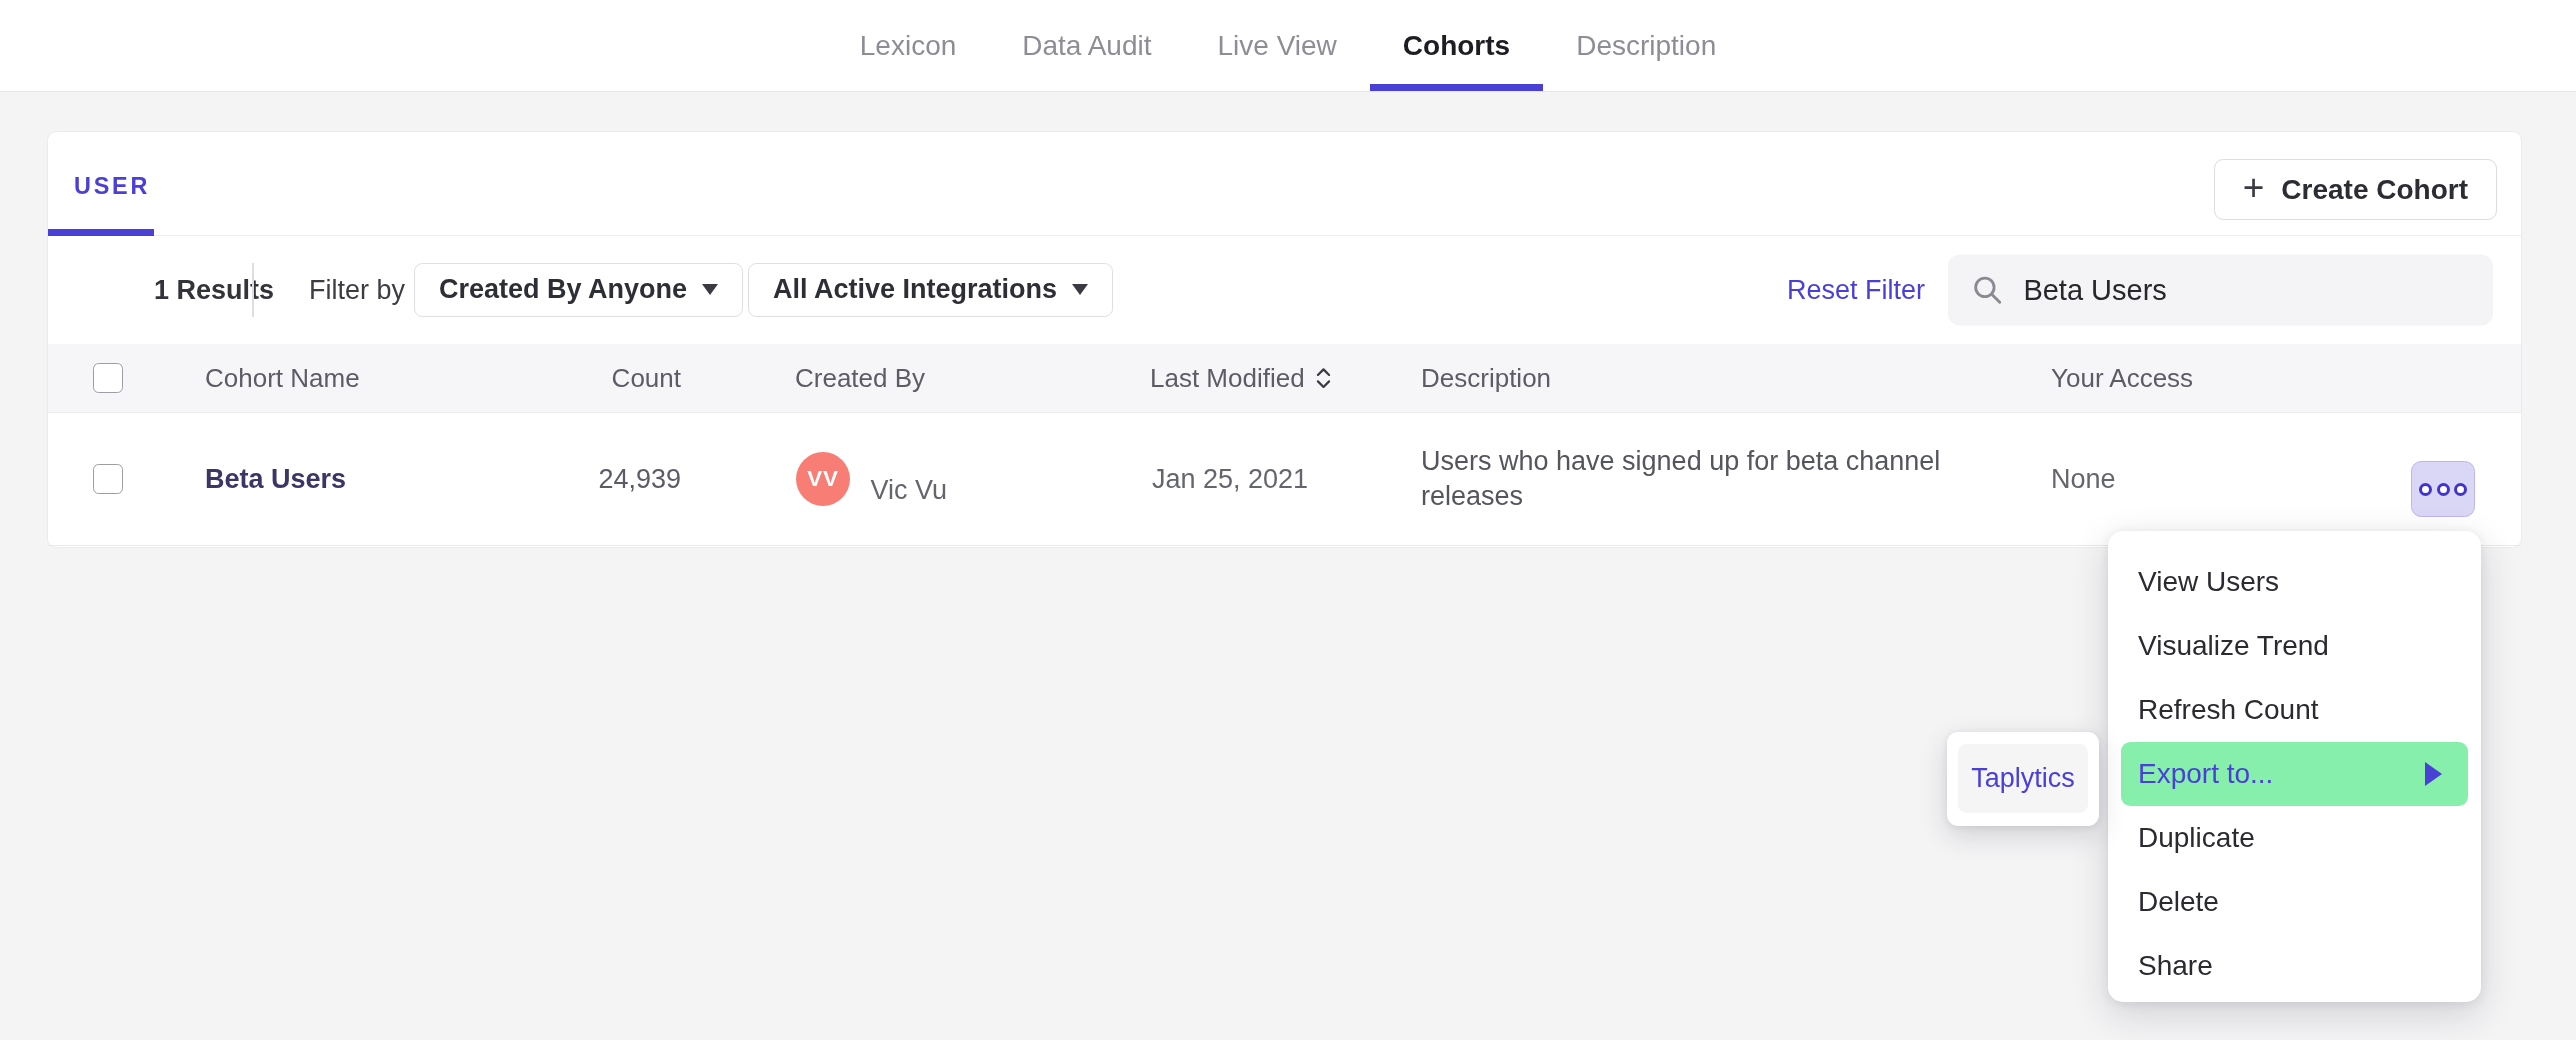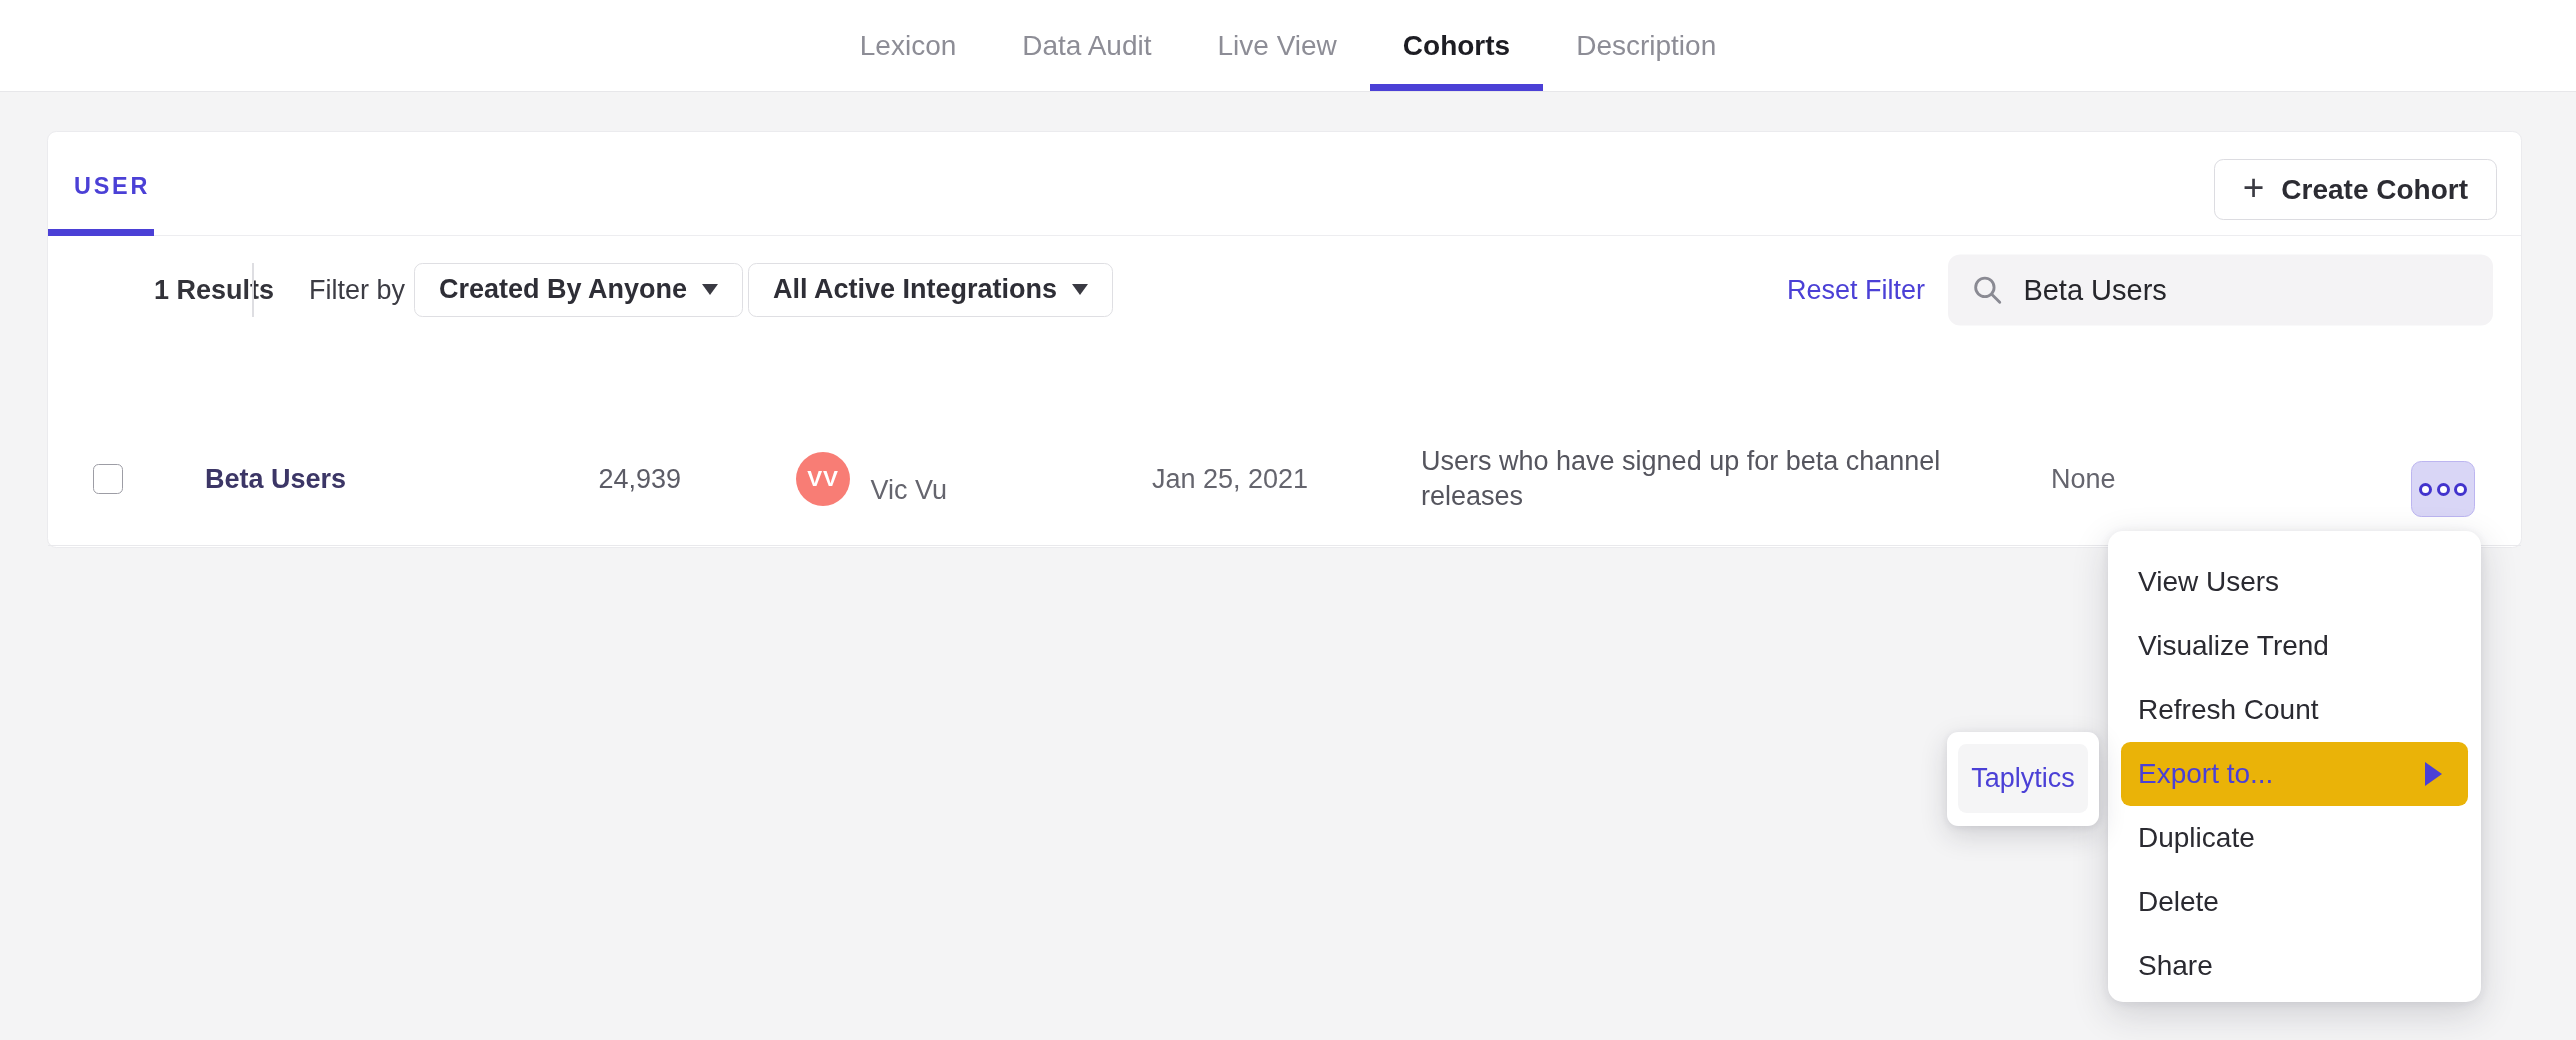--- a/index.html
+++ b/index.html
@@ -62,21 +62,21 @@
   .raccess{left:2003px;font-size:27px;color:#65656e;}
   .dots-btn{position:absolute;left:2363px;top:49px;width:64px;height:56px;background:#d9d6f6;border:1.9px solid #bcb5f0;
             border-radius:10.3px;display:flex;align-items:center;justify-content:center;gap:4.7px;cursor:pointer;box-sizing:border-box;}
   .dots-btn .dot{width:13px;height:13px;border:3.7px solid #4233cd;border-radius:50%;background:#fff;box-sizing:border-box;}
 
   
   .menu{position:absolute;left:2108px;top:531px;width:373px;height:471px;background:#fff;border-radius:15px;
         box-shadow:0 11.2px 37px rgba(30,30,50,0.16),0 1.9px 9.3px rgba(30,30,50,0.08);padding-top:19px;box-sizing:border-box;z-index:5;}
   .menu .item{position:relative;height:64px;margin:0 13px;display:flex;align-items:center;padding:0 17px;
               font-size:28px;color:#2a2a31;border-radius:9.3px;cursor:pointer;white-space:nowrap;}
-  .menu .item.hl{background:#eab308;color:#4b40d6;}
+  .menu .item.hl{background:#86efac;color:#4b40d6;}
   .subarrow{position:absolute;right:26px;width:0;height:0;border-top:12px solid transparent;
             border-bottom:12px solid transparent;border-left:17px solid #4b40d6;}
 
   
   .submenu{position:absolute;left:1947px;top:732px;width:152px;height:94px;background:#fff;border-radius:11.2px;
            box-shadow:0 9.3px 28px rgba(30,30,50,0.16),0 1.9px 7.5px rgba(30,30,50,0.08);z-index:6;box-sizing:border-box;padding:12px 11.2px;}
   .submenu .sitem{width:100%;height:69px;background:#f5f5f6;border-radius:8.4px;display:flex;align-items:center;
                   justify-content:center;font-size:27px;color:#4b40d6;cursor:pointer;box-sizing:border-box;}
 </style>
 </head>
@@ -118,20 +118,39 @@
       <a class="v reset">Reset Filter</a>
       <div class="v search">
         <svg width="34" height="34" viewBox="0 0 24 24">
           <circle cx="10.5" cy="10.5" r="6.5" fill="none" stroke="#8a8a93" stroke-width="2"></circle>
           <line x1="15.5" y1="15.5" x2="21" y2="21" stroke="#8a8a93" stroke-width="2" stroke-linecap="round"></line>
         </svg>
         <input type="text" value="Beta Users" style="">
       </div>
     </div>
 
+    <div class="thead">
+      <div class="checkbox"></div>
+      <div class="cell hname">Cohort Name</div>
+      <div class="cell hcount">Count</div>
+      <div class="cell hcreated">Created By</div>
+      <div class="cell hmod">
+        <span>Last Modified</span>
+        <span class="sorticon">
+          <svg width="15" height="9.3" viewBox="0 0 16 10">
+              <polyline points="2,8 8,2 14,8" fill="none" stroke="#3a3a42" stroke-width="2.4" stroke-linecap="round" stroke-linejoin="round"></polyline>
+            </svg>
+          <svg width="15" height="9.3" viewBox="0 0 16 10">
+              <polyline points="2,2 8,8 14,2" fill="none" stroke="#3a3a42" stroke-width="2.4" stroke-linecap="round" stroke-linejoin="round"></polyline>
+            </svg>
+        </span>
+      </div>
+      <div class="cell hdesc">Description</div>
+      <div class="cell haccess">Your Access</div>
+    </div>
 
     <div class="trow">
       <div class="checkbox"></div>
       <a class="cell rname">Beta Users</a>
       <div class="cell rcount">24,939</div>
       <div class="cell rcreated">
         <span class="avatar">VV</span>
         <span class="pname">Vic Vu</span>
       </div>
       <div class="cell rmod">Jan 25, 2021</div>

